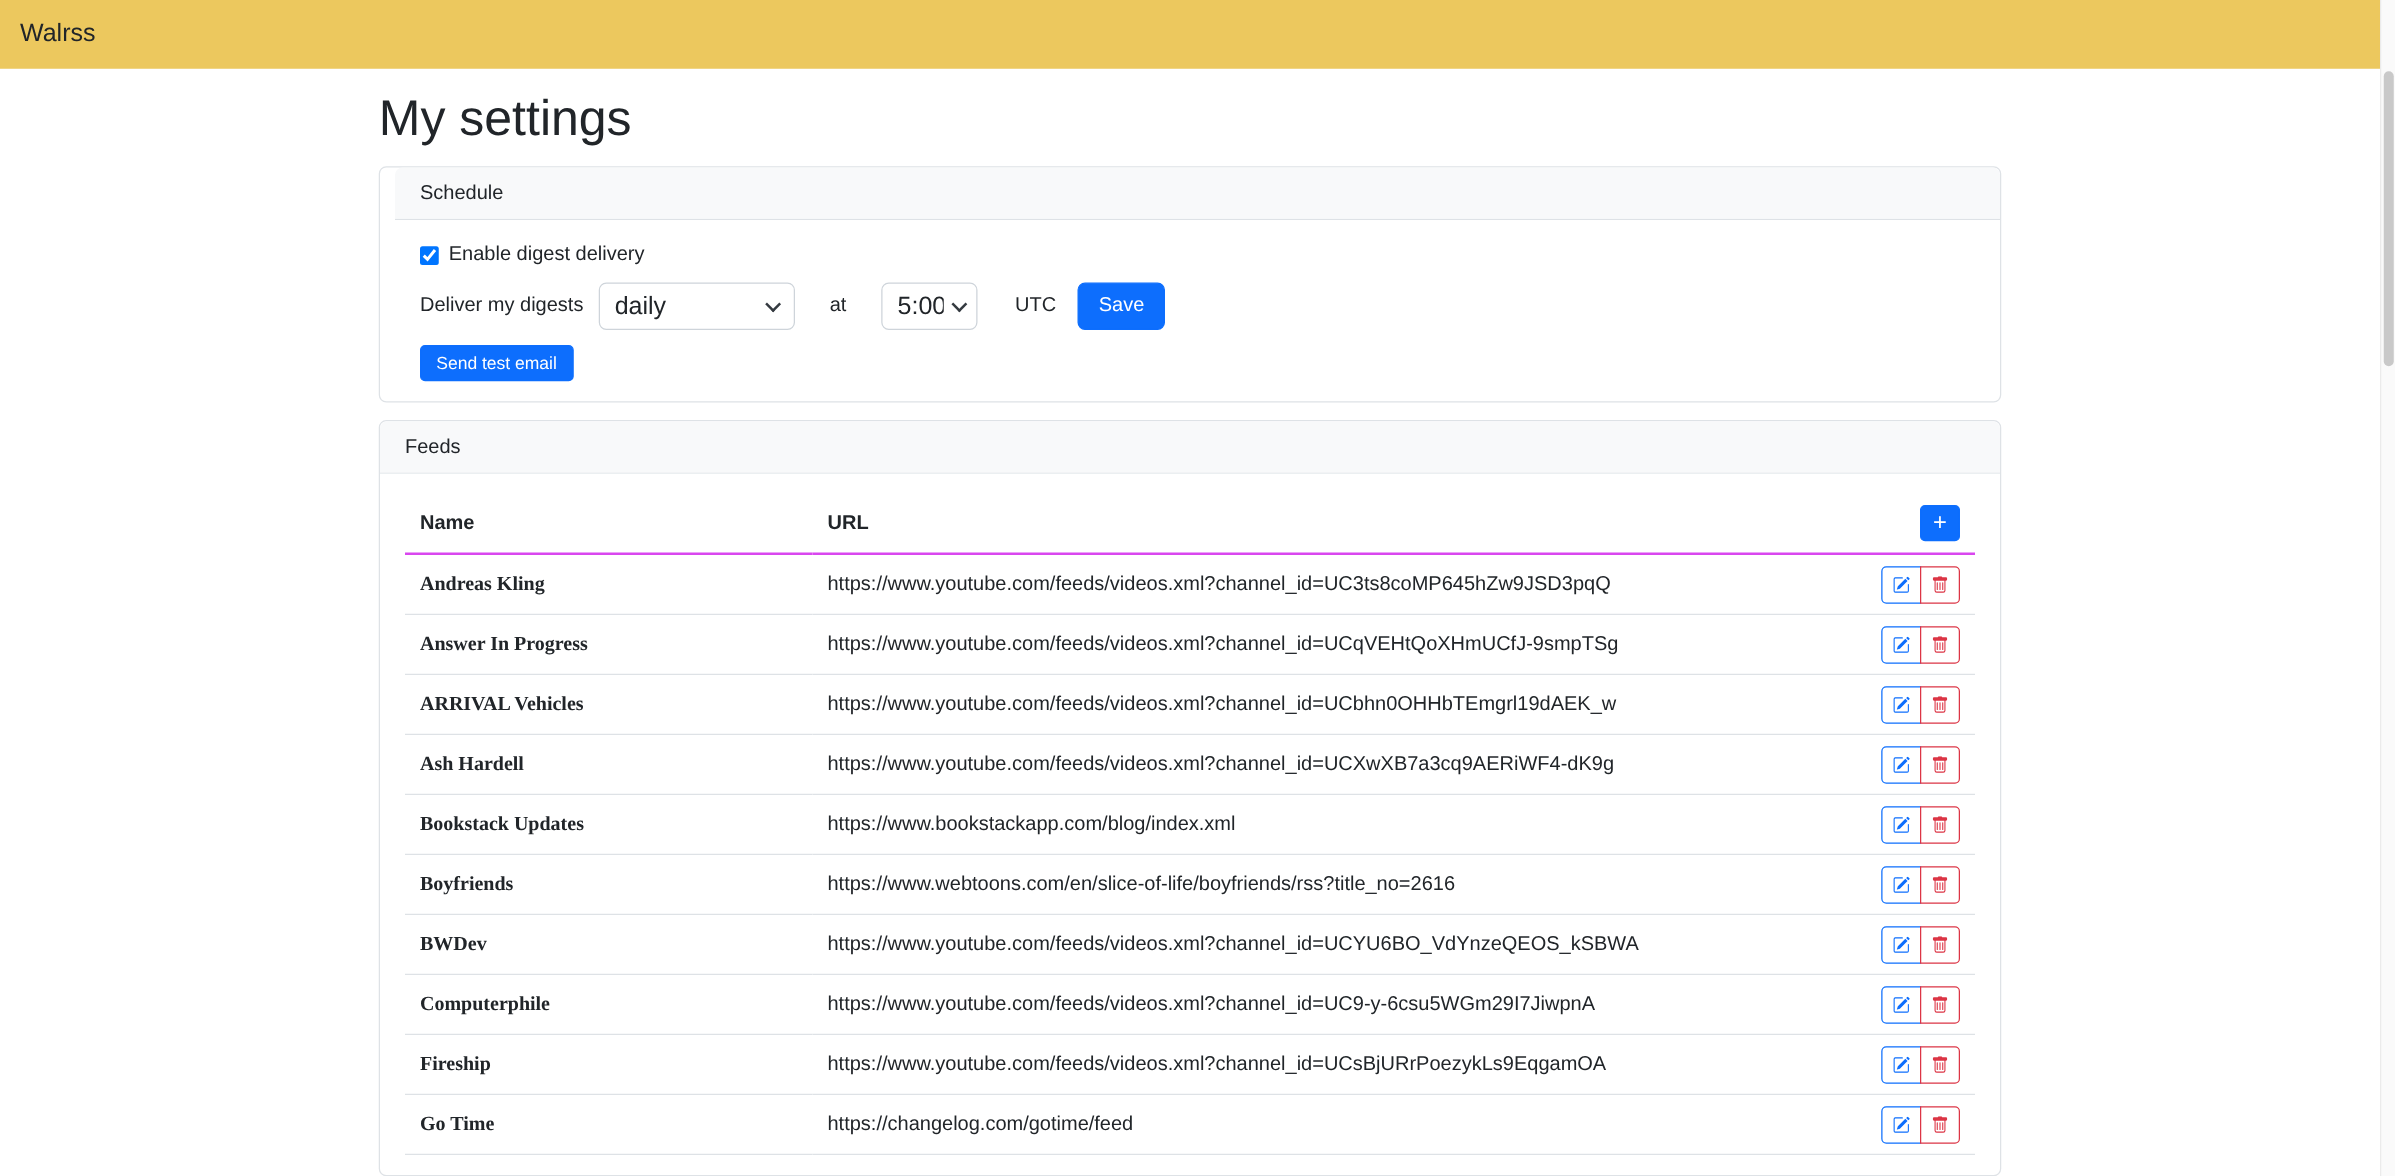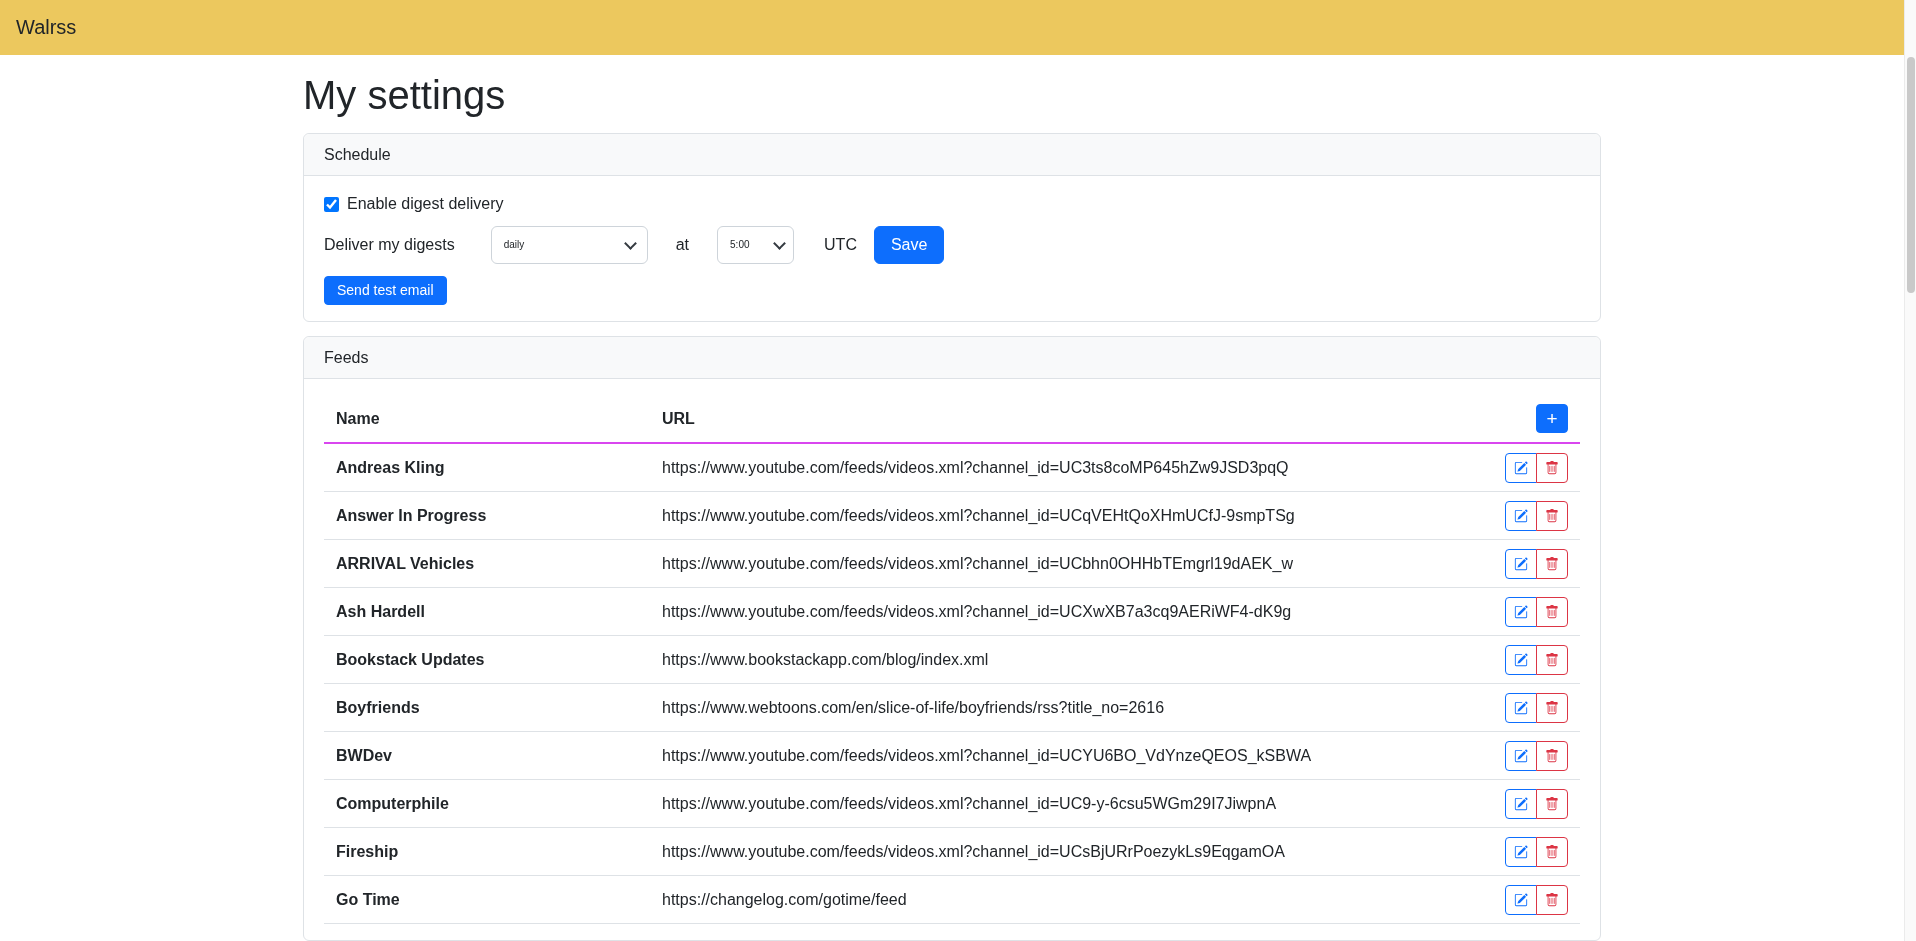--- a/index.html
+++ b/index.html
@@ -22,38 +22,38 @@
 
   
   .navbar { height: 55px; background: #ecc85e; display: flex; align-items: center; padding: 0 16px; }
   .brand { font-size: 20px; color: #212529; }
 
   .container { width: 1298px; margin: 0 auto; }
   .page-title { font-size: 40px; font-weight: 500; margin: 18px 0 15px; }
 
   
   .card { border: 1px solid #dee2e6; border-radius: 6px; background: #fff; }
-  .card-schedule { margin-bottom: 14px; }
+  .card-schedule { margin-bottom: 14px; padding-left: 12px; }
   .card-header { background: #f8f9fa; border-bottom: 1px solid #dee2e6; height: 42px;
     display: flex; align-items: center; padding: 0 20px; font-size: 16px;
     border-radius: 6px 6px 0 0; }
   .card-body { padding: 16px 20px; }
 
   
   .check-row { display: flex; align-items: center; height: 24px; }
   .check-row input[type="checkbox"] { width: 15px; height: 15px; margin: 0 8px 0 0; }
   .controls-row { display: flex; align-items: center; margin-top: 10px; }
-  .controls-row .inline-label { margin-right: 36px; }
+  .controls-row .inline-label { margin-right: 12px; }
   .select-wrap { position: relative; display: inline-block; }
   .select-wrap::after { content: ""; position: absolute; right: 13px; top: 13px;
     width: 7px; height: 7px; border-right: 2px solid #343a40; border-bottom: 2px solid #343a40;
     transform: rotate(45deg); pointer-events: none; }
   select.form-select { appearance: none; -webkit-appearance: none; -moz-appearance: none;
     border: 1px solid #ced4da; border-radius: 6px; background: #fff; color: #212529;
-    font-family: inherit; font-size: 10px; line-height: 22px; padding: 7px 34px 7px 12px; }
+    font-family: inherit; font-size: 20px; line-height: 22px; padding: 7px 34px 7px 12px; }
   .select-frequency { width: 157px; margin-right: 28px; }
   .at-label { margin-right: 28px; }
   .select-time-wrap .form-select { width: 77px; padding-right: 26px; }
   .select-time-wrap { margin-right: 30px; }
   .select-time-wrap::after { right: 10px; }
   .tz-label { margin-right: 17px; }
   .test-row { margin-top: 12px; }
 
   
   .btn { display: inline-flex; align-items: center; justify-content: center;
@@ -73,21 +73,21 @@
     border-radius: 4px; font-weight: 400; }
 
   
   table.feeds-table { width: 100%; border-collapse: collapse; font-size: 16px; line-height: 23px; }
   .feeds-table th, .feeds-table td { text-align: left; vertical-align: middle; }
   .feeds-table thead th { padding: 12px; border-bottom: 2px solid #d946ef; font-weight: 700; }
   .feeds-table thead th.actions-col { padding: 8px 12px; text-align: right; width: 92px; }
   .feeds-table thead th.name-col { width: 326px; }
   .feeds-table tbody td { padding: 12px; border-bottom: 1px solid #dee2e6; }
   .feeds-table tbody td.actions-cell { padding: 8px 12px; text-align: right; white-space: nowrap; }
-  .feeds-table tbody td.name-cell { font-weight: 700; }
+  .feeds-table tbody td.name-cell { font-weight: 700; font-family: Liberation Serif, serif; }
 </style>
 </head>
 <body>
 
 <div class="viewport">
   <div class="app">
 
     <nav class="navbar">
       <span class="brand">Walrss</span>
     </nav>

